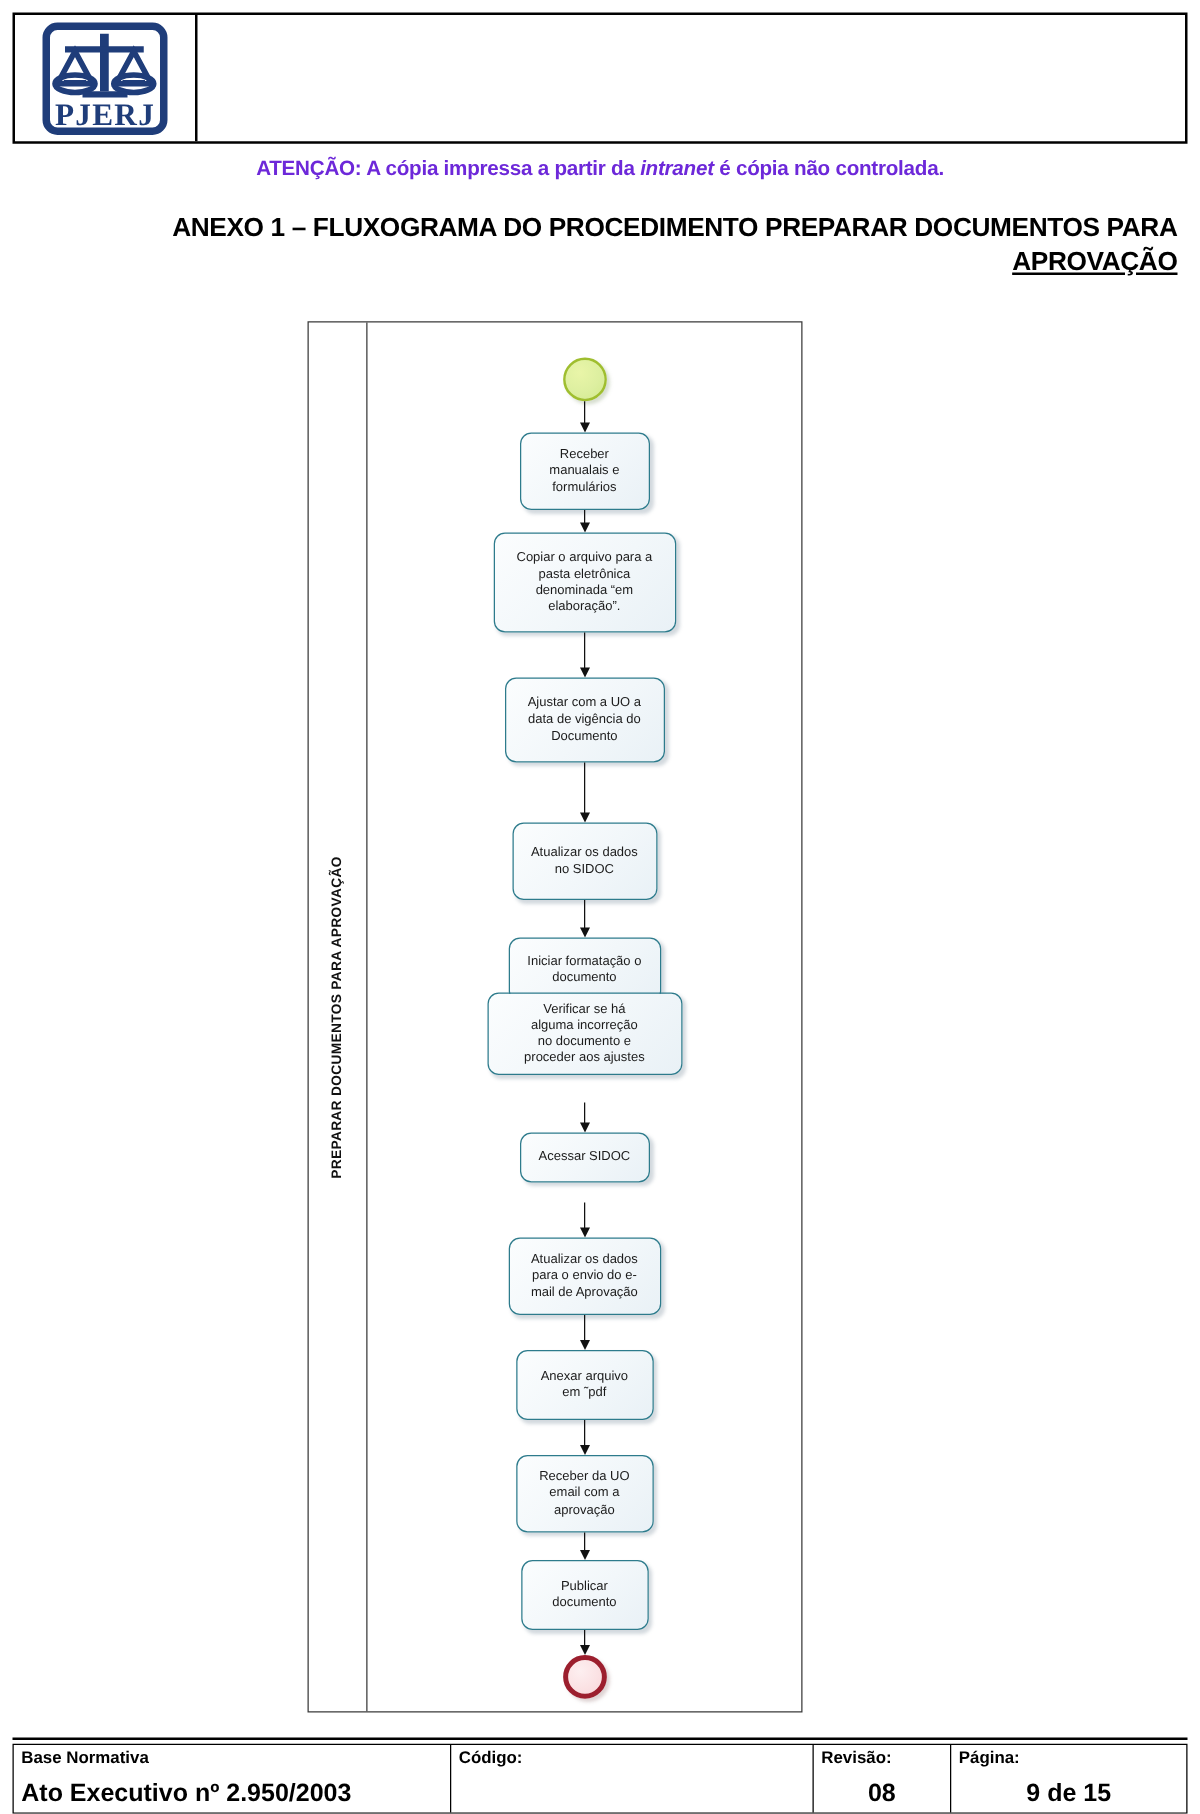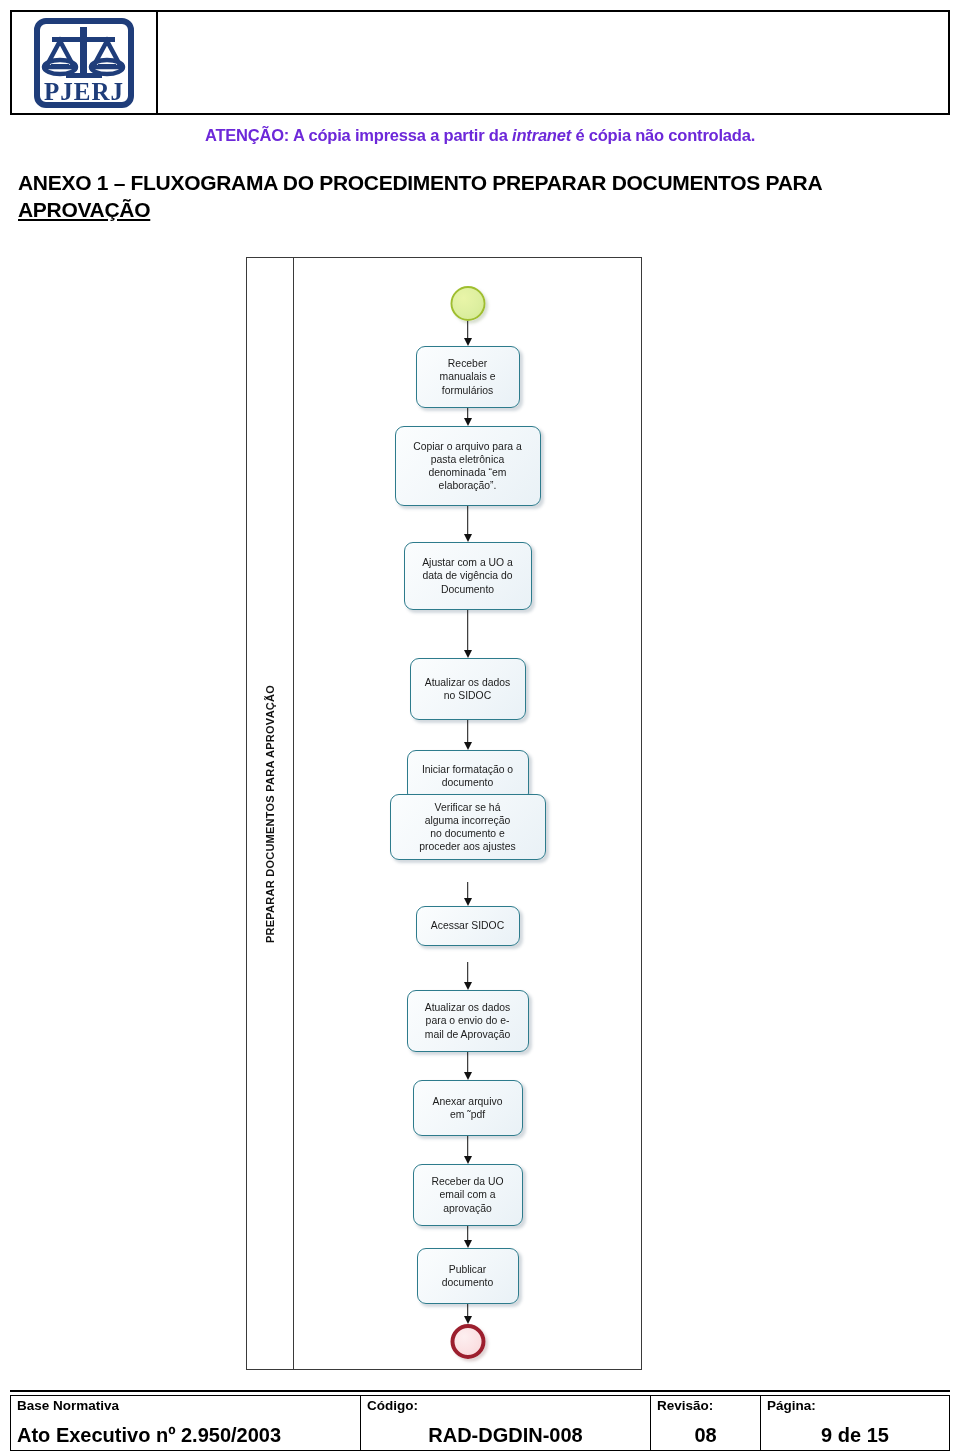--- a/index.html
+++ b/index.html
@@ -71,21 +71,21 @@
     color: #6d28d9;
     font-weight: bold;
     font-size: 16.5px;
     letter-spacing: -0.2px;
   }
   .warning-line .ital { font-style: italic; }
 
   
   .anexo-title {
     margin-top: 24px;
-    text-align: left;
+    text-align: right;
     font-weight: bold;
     font-size: 21px;
     line-height: 1.3;
     letter-spacing: -0.3px;
     padding: 0 8px;
   }
   .anexo-title .u { text-decoration: underline; }
 
   
   .flow-wrap {
@@ -351,21 +351,20 @@
     <div class="footer-rule"></div>
     <div class="footer-table">
 
       <div class="fcell fcell-base">
         <div class="flabel">Base Normativa</div>
         <div class="fvalue fvalue-left">Ato Executivo nº 2.950/2003</div>
       </div>
 
       <div class="fcell fcell-code">
         <div class="flabel">Código:</div>
-        <div class="fvalue fvalue-center">RAD-DGDIN-008</div>
       </div>
 
       <div class="fcell fcell-rev">
         <div class="flabel">Revisão:</div>
         <div class="fvalue fvalue-center">08</div>
       </div>
 
       <div class="fcell fcell-page">
         <div class="flabel">Página:</div>
         <div class="fvalue fvalue-center">9 de 15</div>

